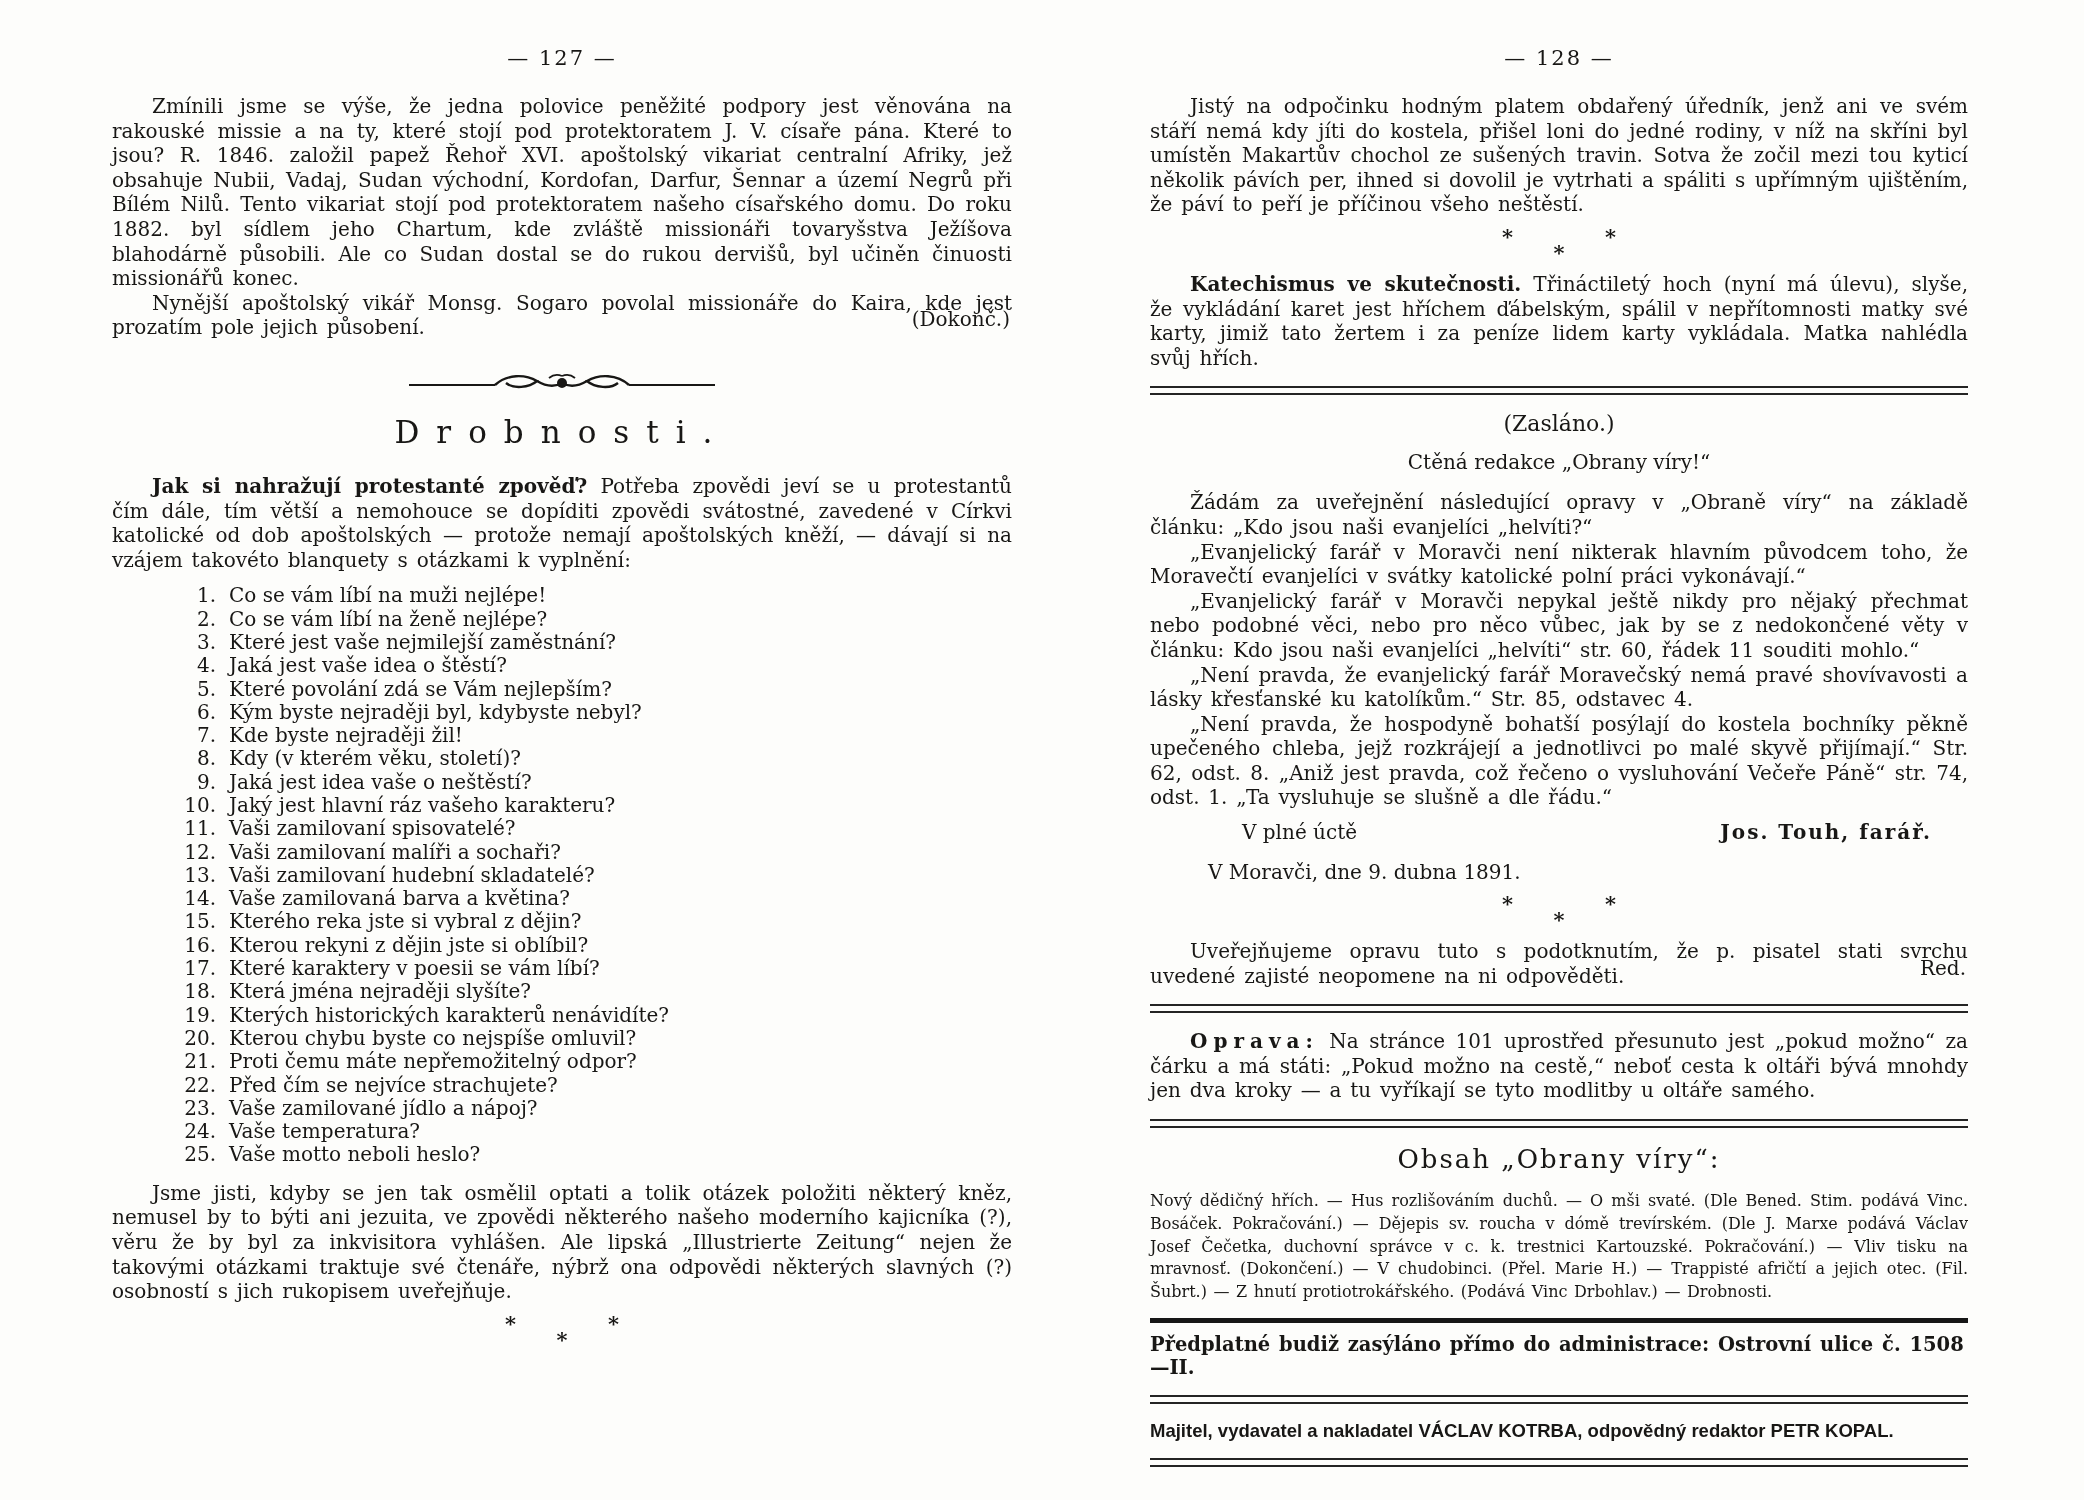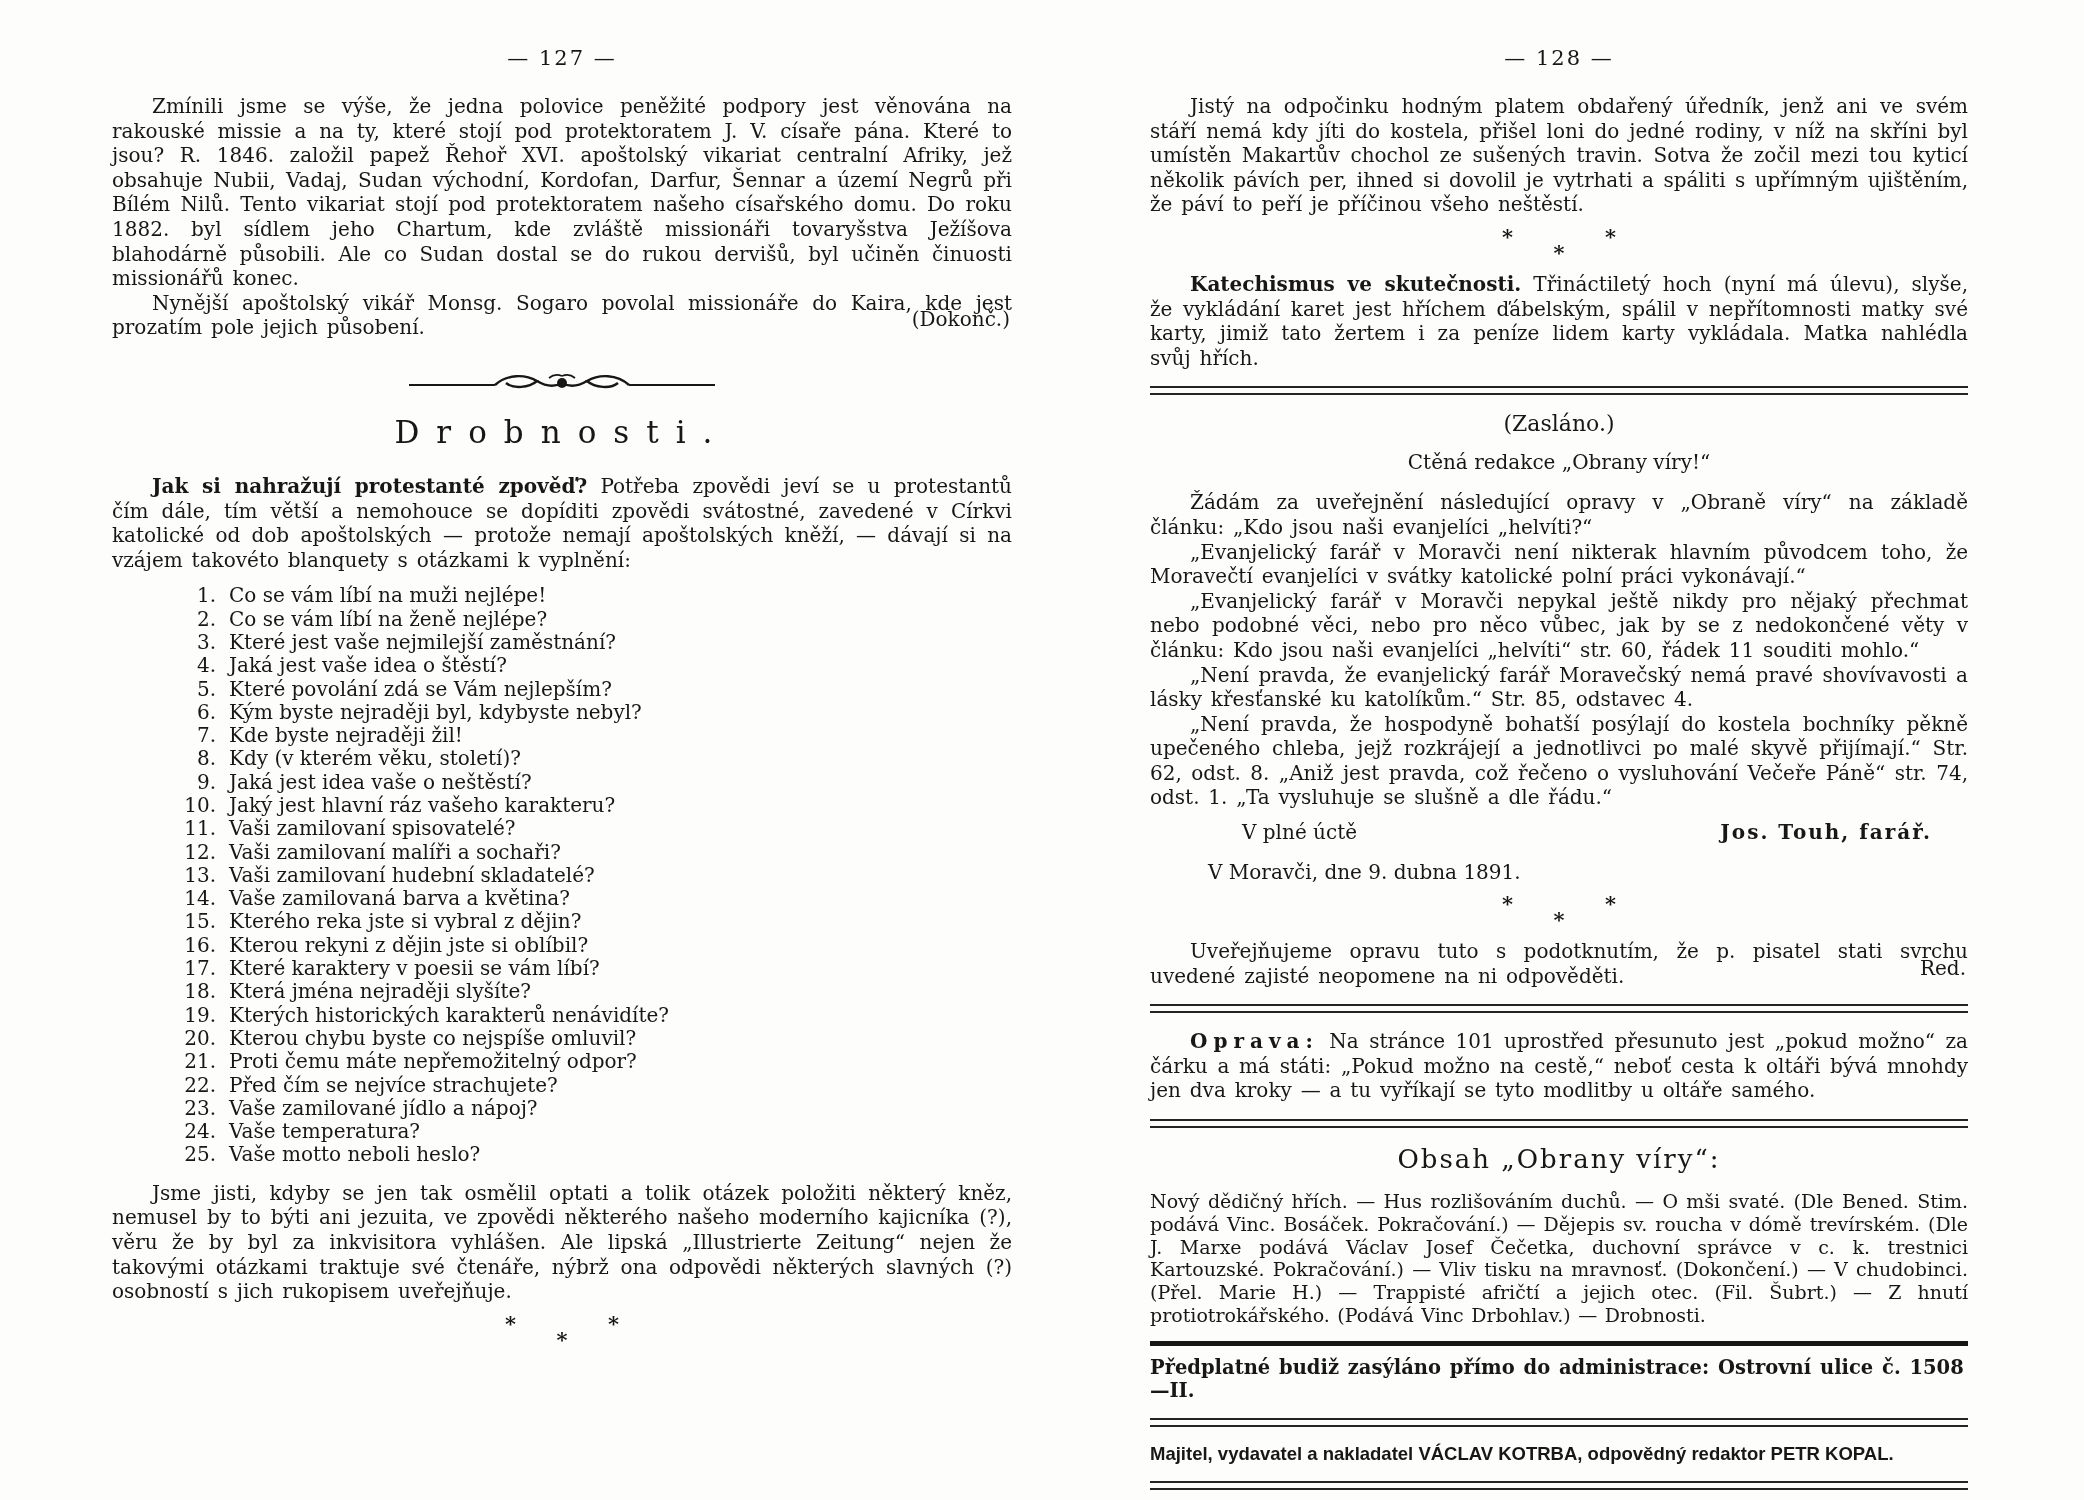--- a/index.html
+++ b/index.html
@@ -39,21 +39,21 @@
   .zaslano{text-align:center;font-size:22px;margin:8px 0 14px 0;}
   .salut{text-align:center;font-size:20px;margin:0 0 16px 0;}
 
   .sig-row{display:flex;justify-content:space-between;padding:10px 36px 0 92px;font-size:20px;}
   .sig-right{font-weight:bold;letter-spacing:2px;}
   .place{padding-left:58px;margin:16px 0 2px 0;font-size:20px;}
 
   .oprava-lead{font-weight:bold;letter-spacing:6px;}
 
   .obsah-title{text-align:center;font-size:26px;font-weight:normal;letter-spacing:2px;margin:14px 0 16px 0;}
-  .obsah-body{margin:0;font-size:19px;line-height:22.8px;text-align:justify;word-spacing:1.5px;}
+  .obsah-body{margin:0;font-size:16px;line-height:22.8px;text-align:justify;word-spacing:1.5px;}
 
   .footer1{font-weight:bold;font-size:19.5px;margin:4px 0;word-spacing:2px;}
   .footer2{font-family:"Liberation Sans",sans-serif;font-weight:bold;font-size:18.5px;margin:4px 0;}
 </style>
 </head>
 <body>
 
 <div class="sheet">
 
   <section class="col col-left">

